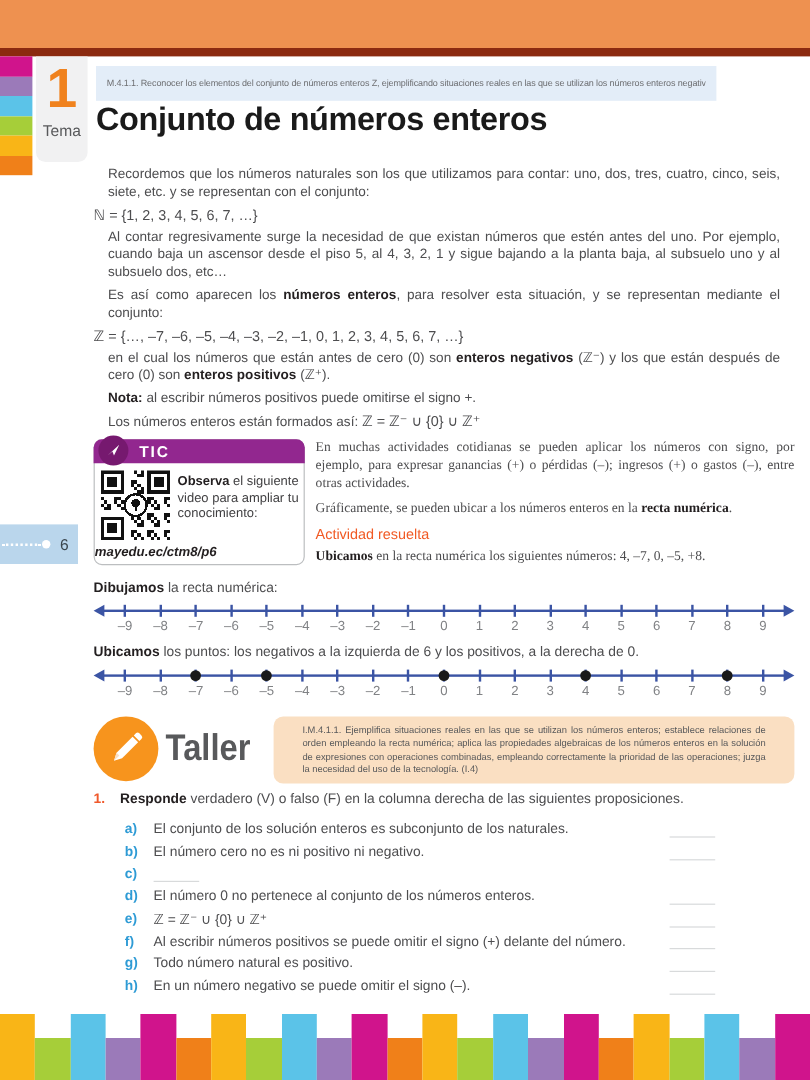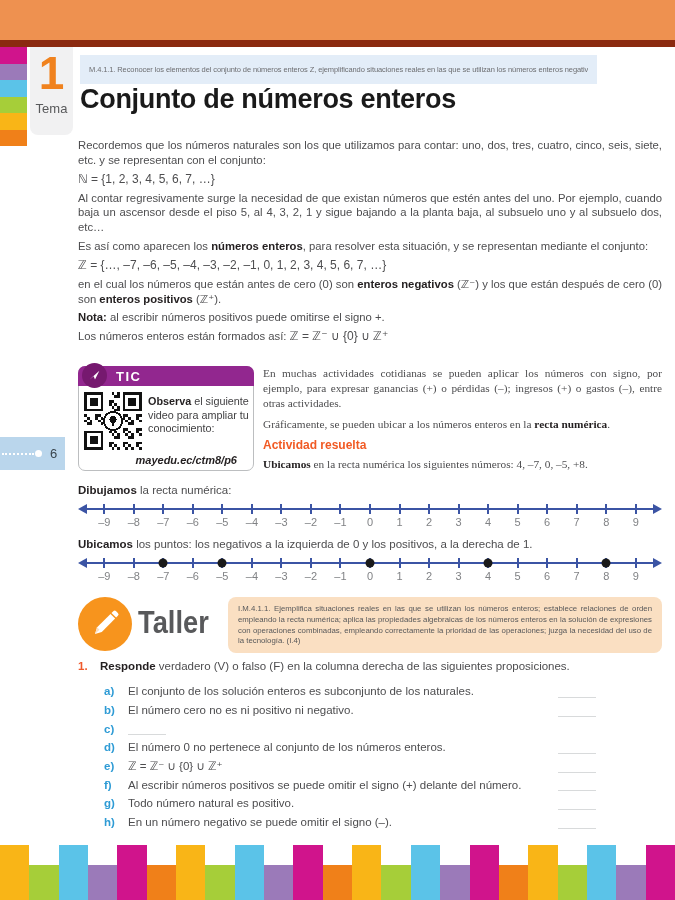--- a/index.html
+++ b/index.html
@@ -14,57 +14,57 @@
   .temabox{position:absolute;left:30px;top:47px;width:43px;height:88px;background:#F1F1F2;
            border-radius:0 0 8px 8px;text-align:center;}
   .temanum{font-size:46px;line-height:52px;font-weight:700;color:#F0821E;}
   .temalbl{font-size:13px;color:#58595B;margin-top:2px;}
   .stdbox{position:absolute;left:80px;top:55px;width:517px;height:29px;background:#E3EDF8;
           display:flex;align-items:center;padding:0 9px;box-sizing:border-box;}
   .stdbox span{font-size:7.5px;letter-spacing:-.1px;color:#6D6E71;white-space:nowrap;overflow:hidden;}
   .title{position:absolute;left:80px;top:84px;font-size:27px;font-weight:700;color:#1A1A1A;letter-spacing:-.3px;}
   
   .intro{position:absolute;left:78px;top:138px;width:584px;}
-  .intro p{margin:0 0 4px;font-size:11.3px;line-height:14.8px;text-align:justify;}
+  .intro p{margin:0 12px 4px;font-size:11.3px;line-height:14.8px;text-align:justify;}
   .setline{font-size:12px;margin:1px 0 5px;color:#4D4D4F;}
   
   .midrow{position:absolute;left:78px;top:366px;width:584px;display:flex;gap:9px;}
   .ticbox{position:relative;flex:none;width:174px;height:103px;border:1px solid #BCBEC0;
           border-radius:7px;background:#fff;}
   .tichead{position:absolute;left:-1px;top:-1px;right:-1px;height:20px;background:#92278F;
            border-radius:7px 7px 0 0;}
   .ticcircle{position:absolute;left:3px;top:-4px;width:25px;height:25px;border-radius:50%;
              background:#76196F;display:flex;align-items:center;justify-content:center;}
   .ticlabel{position:absolute;left:37px;top:2px;color:#fff;font-weight:700;font-size:13px;letter-spacing:1.5px;}
   .ticbody{position:absolute;left:5px;right:4px;top:25px;display:flex;gap:6px;}
   .tictext{font-size:10.8px;line-height:13.6px;color:#414042;padding-top:3px;}
-  .ticlink{position:absolute;left:0;right:16px;bottom:4px;text-align:right;font-style:italic;
+  .ticlink{position:absolute;left:0;right:16px;bottom:4px;text-align:left;font-style:italic;
            font-weight:700;font-size:11px;color:#231F20;cursor:pointer;}
   .rcol{flex:1;}
   .rcol p{margin:0 0 6px;font-size:11.3px;line-height:14.9px;text-align:justify;font-family:Liberation Serif, serif;}
-  .acttitle{color:#F15A24;font-weight:700;font-size:12px;margin:3px 0 5px;}
+  .acttitle{color:#F15A24;font-weight:400;font-size:12px;margin:3px 0 5px;}
   
   .nlabel{position:absolute;left:78px;font-size:11.5px;color:#4D4D4F;}
   .numline{position:absolute;left:78px;width:584px;height:34px;}
   .nl-line{position:absolute;left:7px;right:7px;top:11px;height:2px;background:#3B54A4;}
   .nl-ar{position:absolute;top:7px;width:0;height:0;border-top:5px solid transparent;border-bottom:5px solid transparent;}
   .nl-ar.l{left:0;border-right:9px solid #3B54A4;}
   .nl-ar.r{right:0;border-left:9px solid #3B54A4;}
   .tick{position:absolute;top:7px;width:2px;height:10px;background:#3B54A4;transform:translateX(-50%);}
   .tick-label{position:absolute;top:19px;transform:translateX(-50%);font-size:11px;color:#808285;}
   .pointdot{position:absolute;top:12px;width:9px;height:9px;border-radius:50%;background:#1A1A1A;
             transform:translate(-50%,-50%);}
   
   .taller{position:absolute;left:78px;top:596px;width:584px;height:58px;}
   .ticon{position:absolute;left:0;top:1px;width:54px;height:54px;border-radius:50%;background:#F7941D;
          display:flex;align-items:center;justify-content:center;}
   .tlabel{position:absolute;left:60px;top:9px;font-size:31px;font-weight:600;color:#58595B;
           transform:scaleX(.88);transform-origin:left;}
   .tnote{position:absolute;left:150px;right:0;top:1px;height:56px;background:#FADFC2;border-radius:8px;
-         padding:7px 10px;box-sizing:border-box;font-size:7.8px;line-height:10.8px;color:#57585A;text-align:justify;}
+         padding:7px 24px;box-sizing:border-box;font-size:7.8px;line-height:10.8px;color:#57585A;text-align:justify;}
   
   .exercise{position:absolute;left:78px;top:660px;width:584px;}
   .exprompt{display:flex;font-size:11.5px;}
   .exnum{color:#F0592B;font-weight:700;width:22px;flex:none;}
   .lrow{display:flex;align-items:center;height:18.7px;font-size:11.5px;}
   .lrow .lab{flex:none;width:24px;margin-left:26px;color:#2E9BD5;font-weight:700;}
   .lrow .txt{flex:1;}
   .lrow .blank{flex:none;width:38px;height:12px;border-bottom:1.3px solid #D8DADB;margin-right:66px;}
   .exitems{margin-top:10px;}
   
@@ -263,21 +263,21 @@
       <div class="tick" style="left: 80.3333%;"></div>
       <div class="tick-label" style="left: 80.3333%;">6</div>
       <div class="tick" style="left: 85.3889%;"></div>
       <div class="tick-label" style="left: 85.3889%;">7</div>
       <div class="tick" style="left: 90.4444%;"></div>
       <div class="tick-label" style="left: 90.4444%;">8</div>
       <div class="tick" style="left: 95.5%;"></div>
       <div class="tick-label" style="left: 95.5%;">9</div>
     </div>
 
-  <div class="nlabel" style="top:538px"><b>Ubicamos</b><span> los puntos: los negativos a la izquierda de 0 y los positivos, a la derecha de 1.</span></div>
+  <div class="nlabel" style="top:538px"><b>Ubicamos</b><span> los puntos: los negativos a la izquierda de 6 y los positivos, a la derecha de 0.</span></div>
   <div class="numline" style="top:551px">
     <div class="nl-line"></div>
     <div class="nl-ar l"></div>
     <div class="nl-ar r"></div>
   <div class="tick" style="left: 4.5%;"></div>
       <div class="tick-label" style="left: 4.5%;">–9</div>
       <div class="tick" style="left: 9.55556%;"></div>
       <div class="tick-label" style="left: 9.55556%;">–8</div>
       <div class="tick" style="left: 14.6111%;"></div>
       <div class="tick-label" style="left: 14.6111%;">–7</div>

